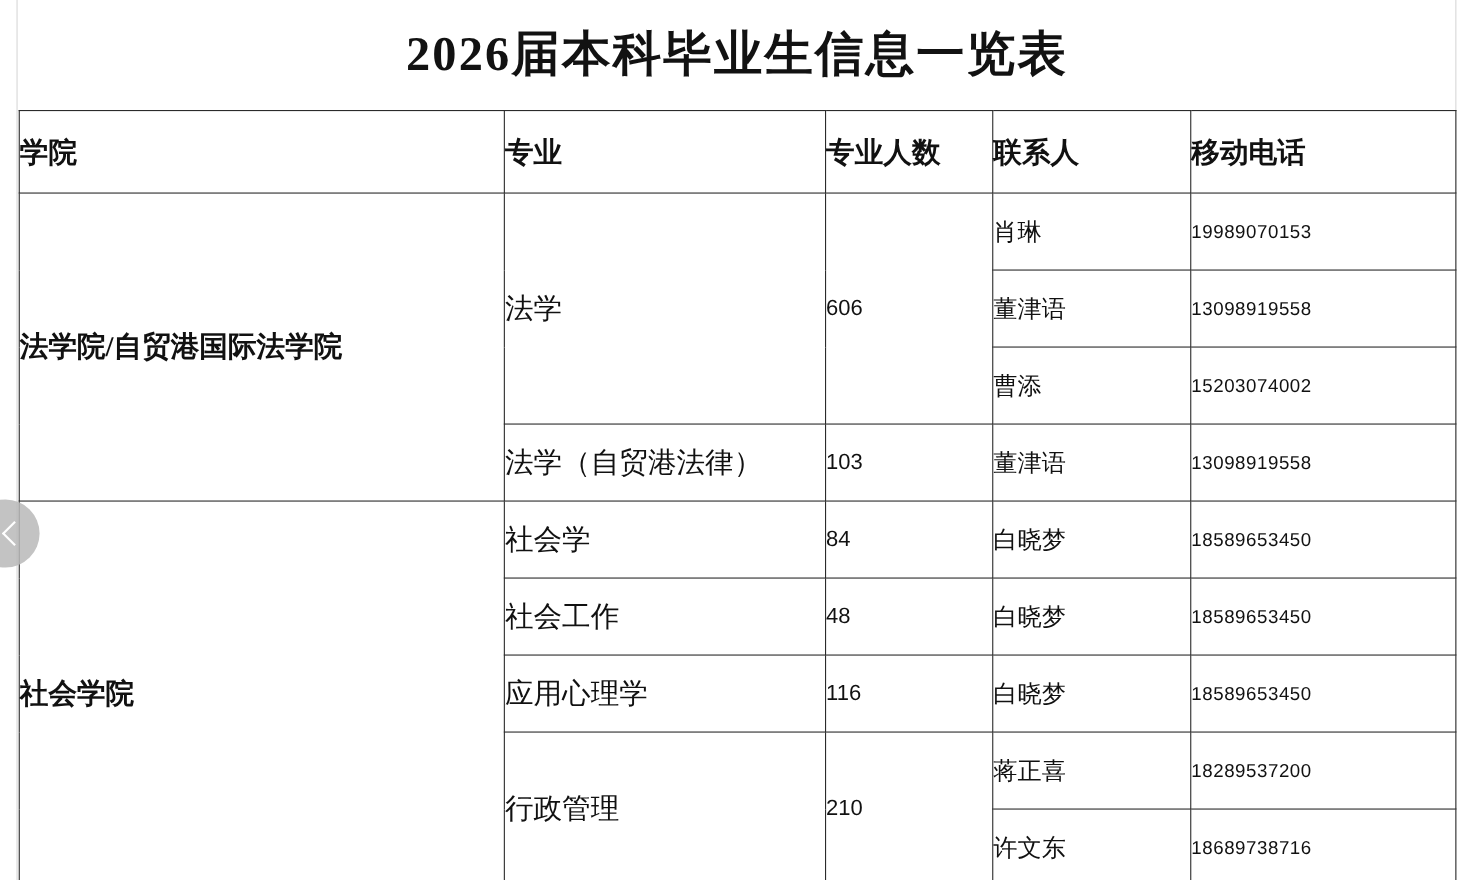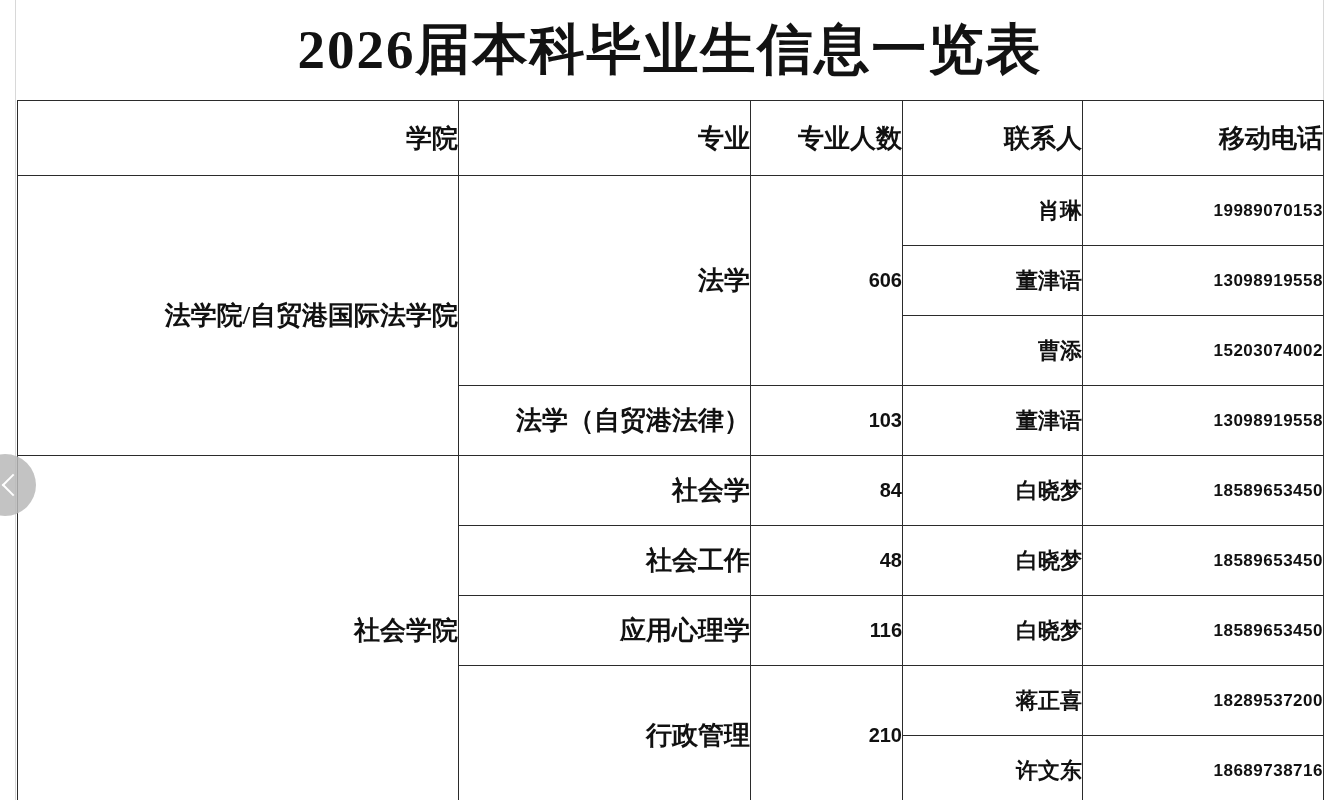--- a/index.html
+++ b/index.html
@@ -45,39 +45,39 @@
     box-sizing: border-box;
   }
   .doc-title {
     position: absolute;
     left: 17px;
     top: 0;
     width: 1306px;
     height: 100px;
     line-height: 100px;
     text-align: center;
-    font-size: 55px;
+    font-size: 44px;
     font-weight: bold;
     letter-spacing: 2px;
     color: #121212;
     font-family: "Liberation Serif", "DejaVu Serif", serif;
     white-space: nowrap;
   }
   table.grad-table {
     position: absolute;
     left: 17px;
     top: 100px;
     width: 1306px;
     border-collapse: collapse;
     table-layout: fixed;
     background: #ffffff;
   }
   table.grad-table td, table.grad-table th {
     border: 1px solid #2b2b2b;
-    text-align: right;
+    text-align: left;
     vertical-align: middle;
     color: #111111;
     padding: 0;
   }
   thead th {
     height: 74px;
     font-size: 26px;
     font-weight: bold;
     font-family: "Liberation Serif", "DejaVu Serif", serif;
   }
@@ -98,21 +98,20 @@
     font-size: 22px;
     font-family: "Liberation Sans", "DejaVu Sans", sans-serif;
   }
   td.phone {
     font-size: 17px;
     font-family: "Liberation Sans", "DejaVu Sans", sans-serif;
     letter-spacing: 0.5px;
   }
   tbody tr.datarow td {
     height: 69px;
-    font-weight: bold;
   }
   
   col.c-college { width: 441px; }
   col.c-major   { width: 292px; }
   col.c-count   { width: 152px; }
   col.c-contact { width: 180px; }
   col.c-phone   { width: 241px; }
 
   
   .nav-prev {

